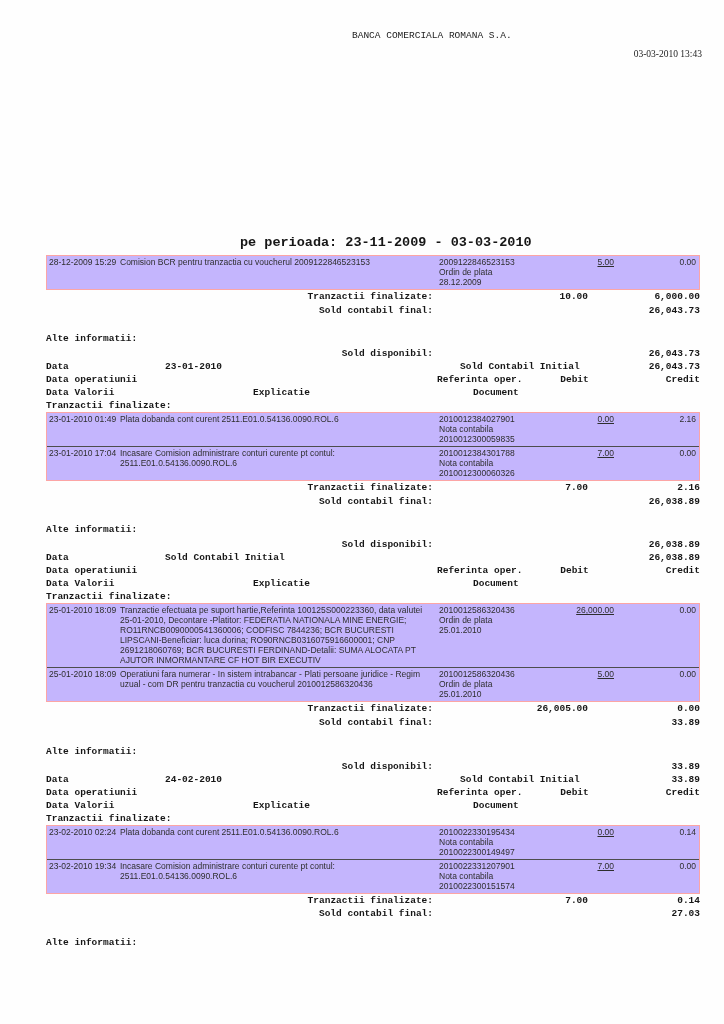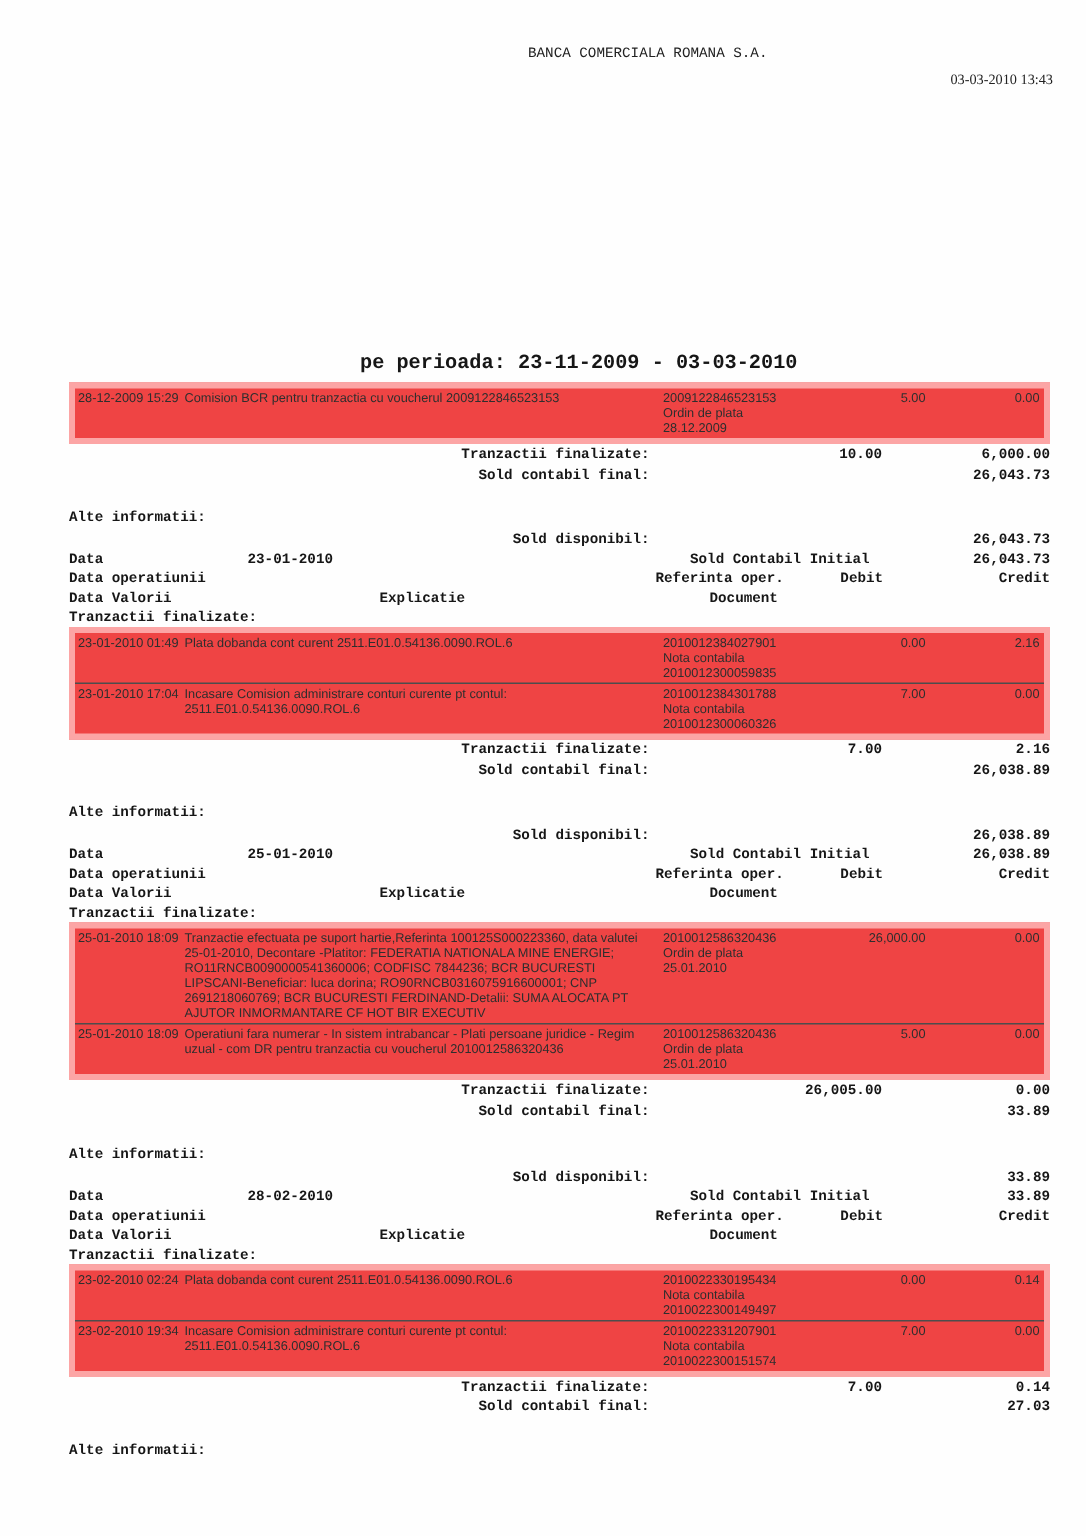--- a/index.html
+++ b/index.html
@@ -26,27 +26,27 @@
   .dl-2{display:inline-block;width:295px;}
   .dl-3{display:inline-block;width:150px;}
   .dl-4{flex:1;text-align:right;}
   .h-a{display:inline-block;width:391px;}
   .h-b{display:inline-block;width:105px;}
   .h-c{display:inline-block;width:65px;text-align:center;}
   .h-d{flex:1;text-align:right;}
   .h-e{display:inline-block;width:207px;}
   .h-f{display:inline-block;width:220px;}
   .h-g{flex:1;}
-  .tbox{border:4px solid #fca5a5;background:#ef4444;}
+  .tbox{border:1px solid #fca5a5;background:#c4b5fd;}
   .trow{display:flex;padding:1px 0 2px 0;}
   .trow + .trow{border-top:1px solid #4d4d4d;}
   .c-date{width:71px;padding-left:2px;flex-shrink:0;}
   .c-expl{width:314px;padding-right:5px;flex-shrink:0;}
   .c-doc{width:100px;flex-shrink:0;}
-  .c-debit{width:75px;text-align:right;flex-shrink:0;}
+  .c-debit{width:75px;text-align:right;flex-shrink:0;text-decoration:underline;}
   .c-credit{flex:1;text-align:right;padding-right:3px;}
   .footer{position:absolute;left:322px;top:1013px;font-size:9.5px;color:#222;white-space:pre;}
   .footer span{display:inline-block;}
   .f-page{margin-left:20px;}
   .f-din{margin-left:14px;}
   .f-total{margin-left:26px;}
 </style>
 </head>
 <body>
 
@@ -140,21 +140,20 @@
       <span class="tl-credit lbl">26,038.89</span>
     </div>
 
     <div class="line alte lbl">Alte informatii:</div>
     <div class="line">
       <span class="tl-label lbl">Sold disponibil:</span>
       <span class="tl-rest lbl">26,038.89</span>
     </div>
     <div class="line">
       <span class="dl-1 lbl">Data</span>
-      <span class="dl-2 lbl">25-01-2010</span>
       <span class="dl-3 lbl">Sold Contabil Initial</span>
       <span class="dl-4 lbl">26,038.89</span>
     </div>
     <div class="line">
       <span class="h-a lbl">Data operatiunii</span>
       <span class="h-b lbl">Referinta oper.</span>
       <span class="h-c lbl">Debit</span>
       <span class="h-d lbl">Credit</span>
     </div>
     <div class="line">
@@ -198,21 +197,21 @@
       <span class="tl-credit lbl">33.89</span>
     </div>
 
     <div class="line alte lbl">Alte informatii:</div>
     <div class="line">
       <span class="tl-label lbl">Sold disponibil:</span>
       <span class="tl-rest lbl">33.89</span>
     </div>
     <div class="line">
       <span class="dl-1 lbl">Data</span>
-      <span class="dl-2 lbl">28-02-2010</span>
+      <span class="dl-2 lbl">24-02-2010</span>
       <span class="dl-3 lbl">Sold Contabil Initial</span>
       <span class="dl-4 lbl">33.89</span>
     </div>
     <div class="line">
       <span class="h-a lbl">Data operatiunii</span>
       <span class="h-b lbl">Referinta oper.</span>
       <span class="h-c lbl">Debit</span>
       <span class="h-d lbl">Credit</span>
     </div>
     <div class="line">

